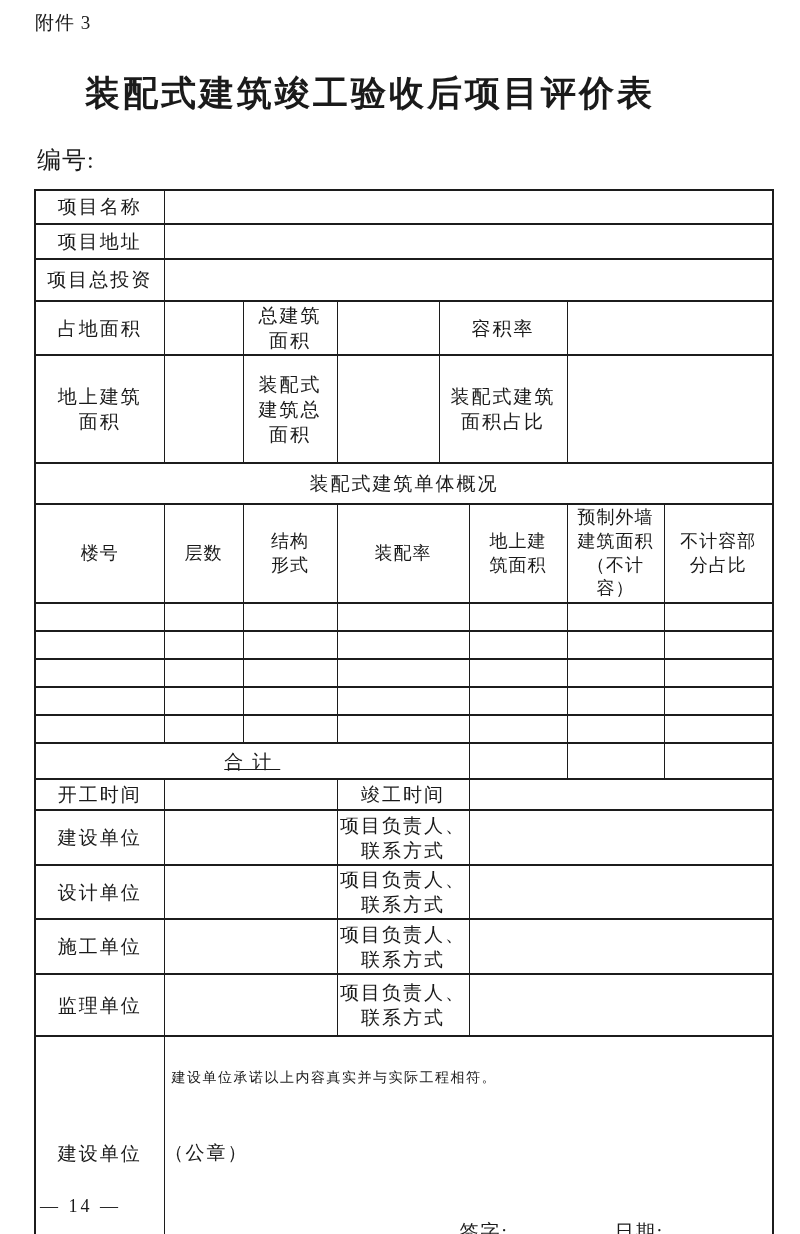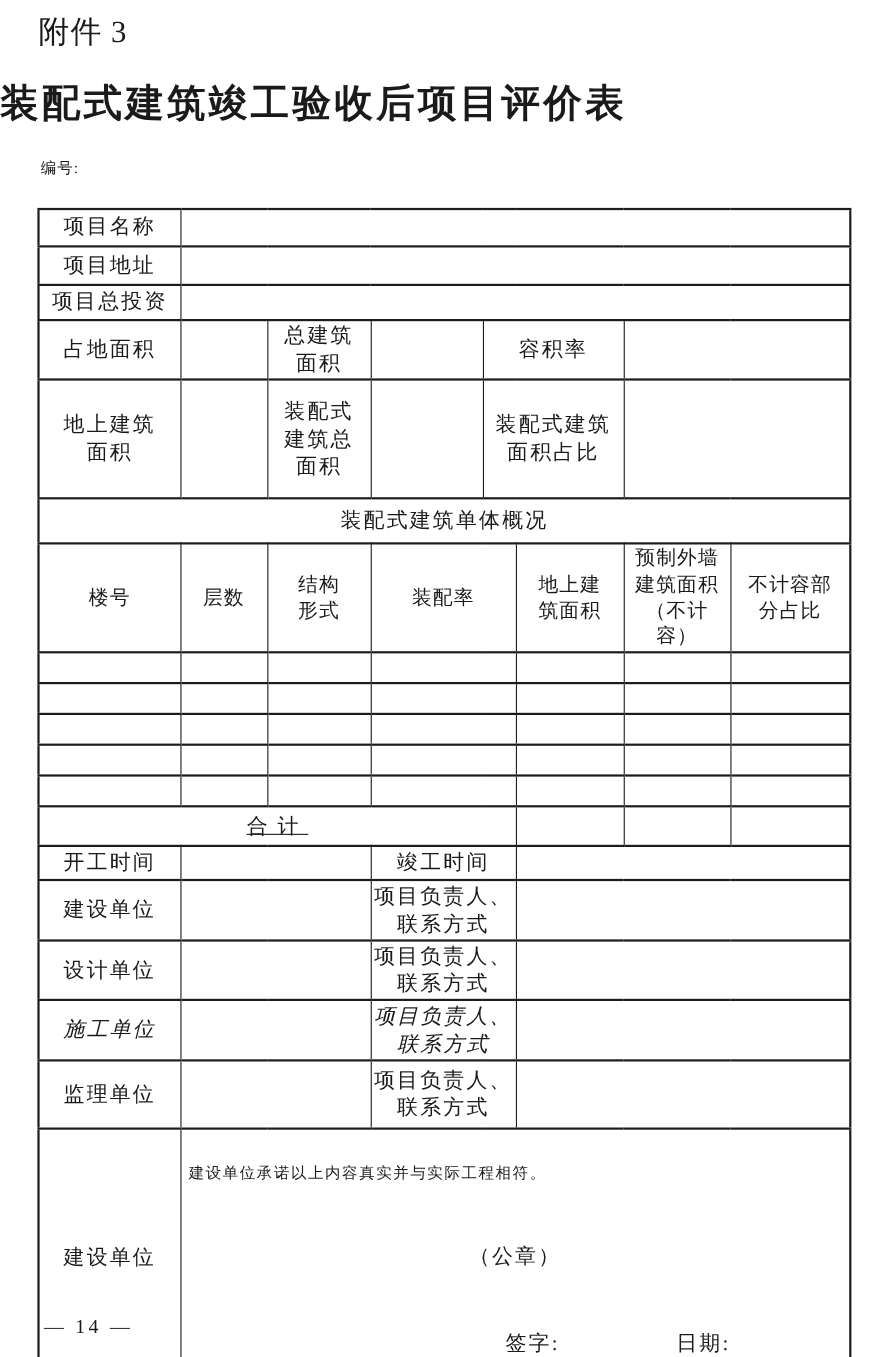--- a/index.html
+++ b/index.html
@@ -12,38 +12,39 @@
     width: 800px;
     height: 1234px;
     font-family: "Liberation Serif", serif;
     color: #1a1a1a;
     overflow: hidden;
   }
   .attachment {
     position: absolute;
     left: 35px;
     top: 10px;
-    font-size: 28px;
+    font-size: 19px;
     letter-spacing: 1px;
   }
   .doc-title {
     position: absolute;
     left: 0;
     top: 70px;
     width: 740px;
+    text-align: center;
     font-size: 35px;
     font-weight: bold;
     letter-spacing: 3px;
     white-space: nowrap;
   }
   .serial {
     position: absolute;
     left: 37px;
     top: 144px;
-    font-size: 14px;
+    font-size: 24px;
     letter-spacing: 1px;
   }
   table.form {
     position: absolute;
     left: 34px;
     top: 189px;
     width: 738px;
     border-collapse: collapse;
     table-layout: fixed;
     border: 2px solid #1c1c1c;
@@ -55,50 +56,49 @@
     vertical-align: middle;
     font-size: 19px;
     letter-spacing: 2px;
     line-height: 1.32;
     padding: 1px 2px;
     white-space: pre-line;
     overflow: hidden;
   }
   tr.r-label-1 { height: 34px; }
   tr.r-label-2 { height: 35px; }
-  tr.r-label-3 { height: 32px; margin-top: 48px; }
+  tr.r-label-3 { height: 42px; margin-top: 48px; }
   tr.r-area-1  { height: 49px; }
   tr.r-area-2  { height: 108px; }
   tr.r-section { height: 41px; }
   tr.r-bheader { height: 86px; }
   tr.r-empty   { height: 28px; }
   tr.r-total   { height: 36px; text-decoration: underline; }
   tr.r-dates   { height: 31px; }
   tr.r-unit-1  { height: 55px; }
   tr.r-unit-2  { height: 54px; }
-  tr.r-unit-3  { height: 55px; font-style: italic; }
+  tr.r-unit-3  { height: 55px; }
   tr.r-unit-4  { height: 62px; }
   tr.r-commit  { height: 136px; }
   td.bheader { font-size: 18px; letter-spacing: 1px; }
   td.total-cell { letter-spacing: 9px; }
   td.commit-content {
     text-align: left;
     vertical-align: top;
     letter-spacing: 1px;
     padding: 0;
   }
   .commit-statement {
     margin: 7px 0 0 7px;
     font-size: 14px;
     letter-spacing: 1.5px;
   }
   .commit-seal {
     margin-top: 27px;
     width: 100%;
-    text-align: center;
     font-size: 19px;
     letter-spacing: 2px;
   }
   .commit-sign-row {
     margin-top: 29px;
     display: flex;
     padding-left: 295px;
     font-size: 19px;
     letter-spacing: 2px;
   }

